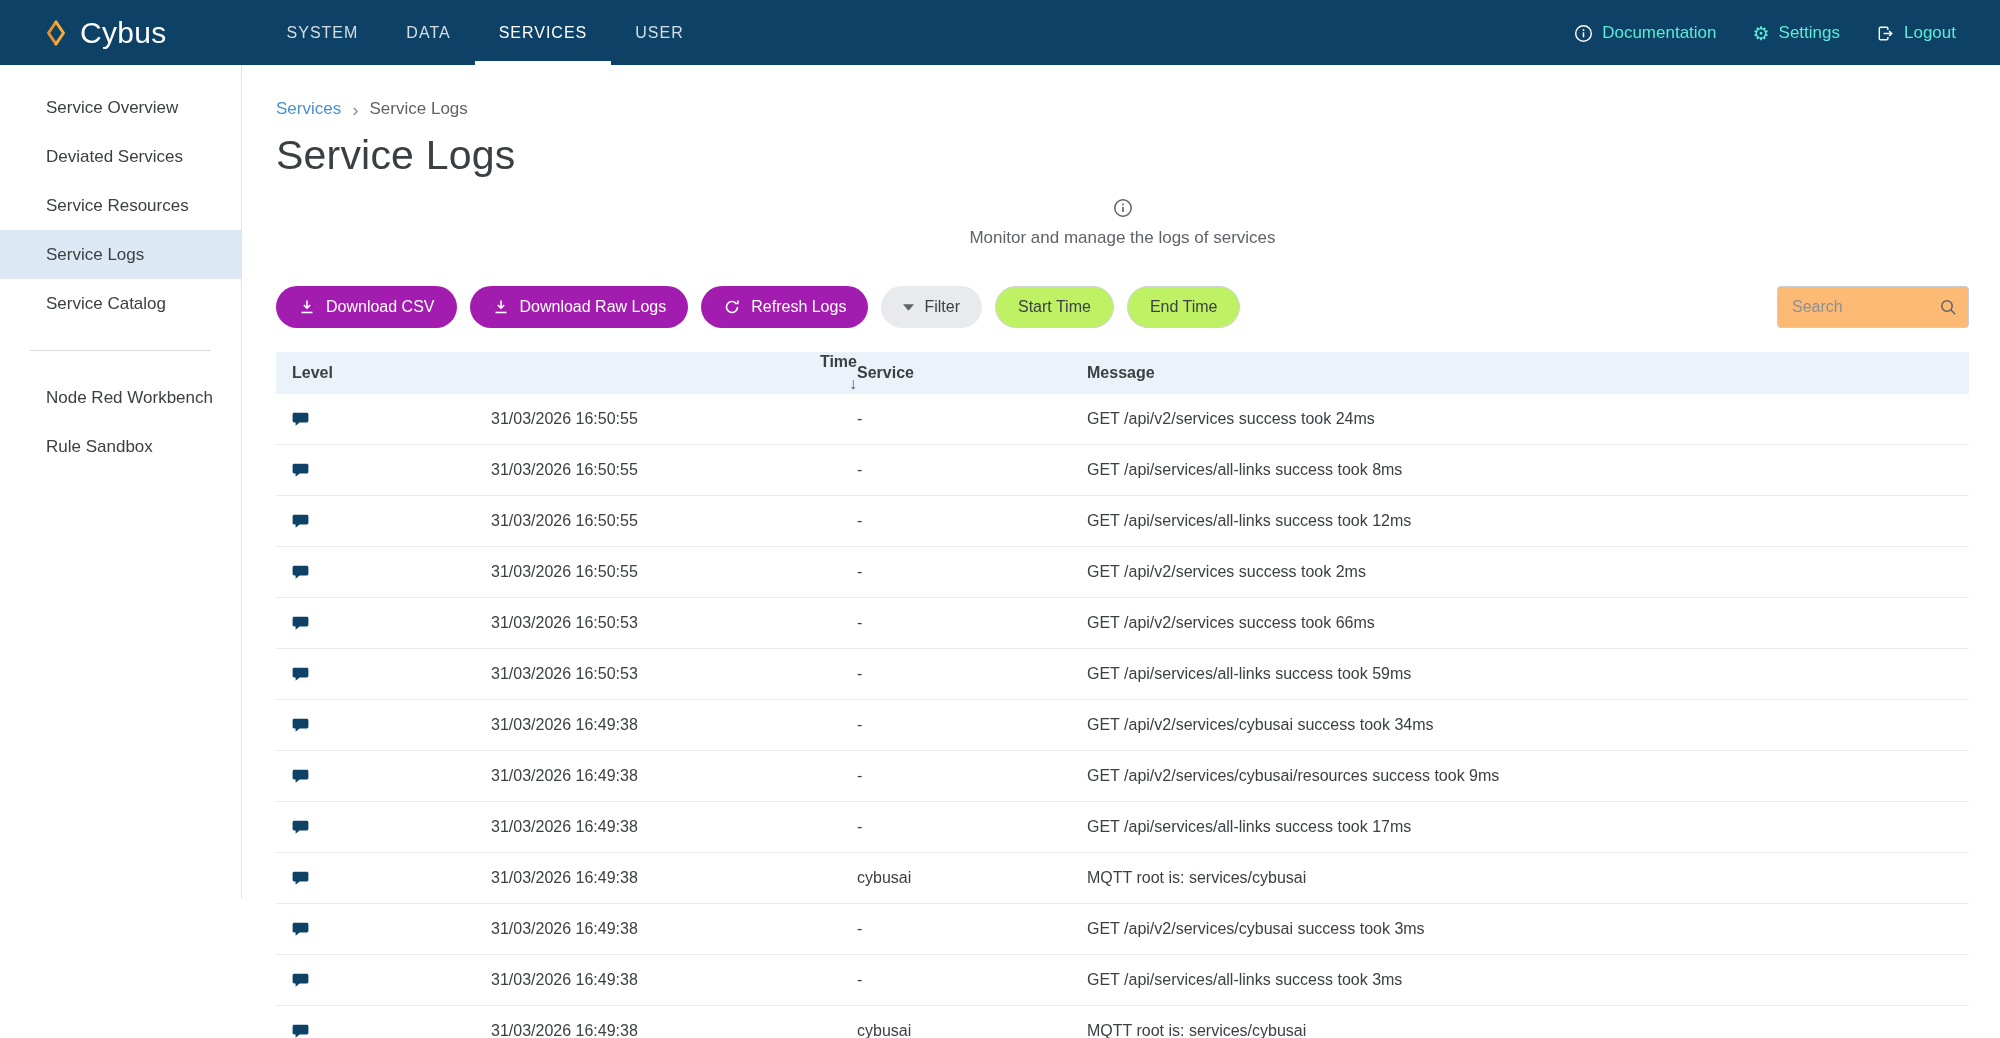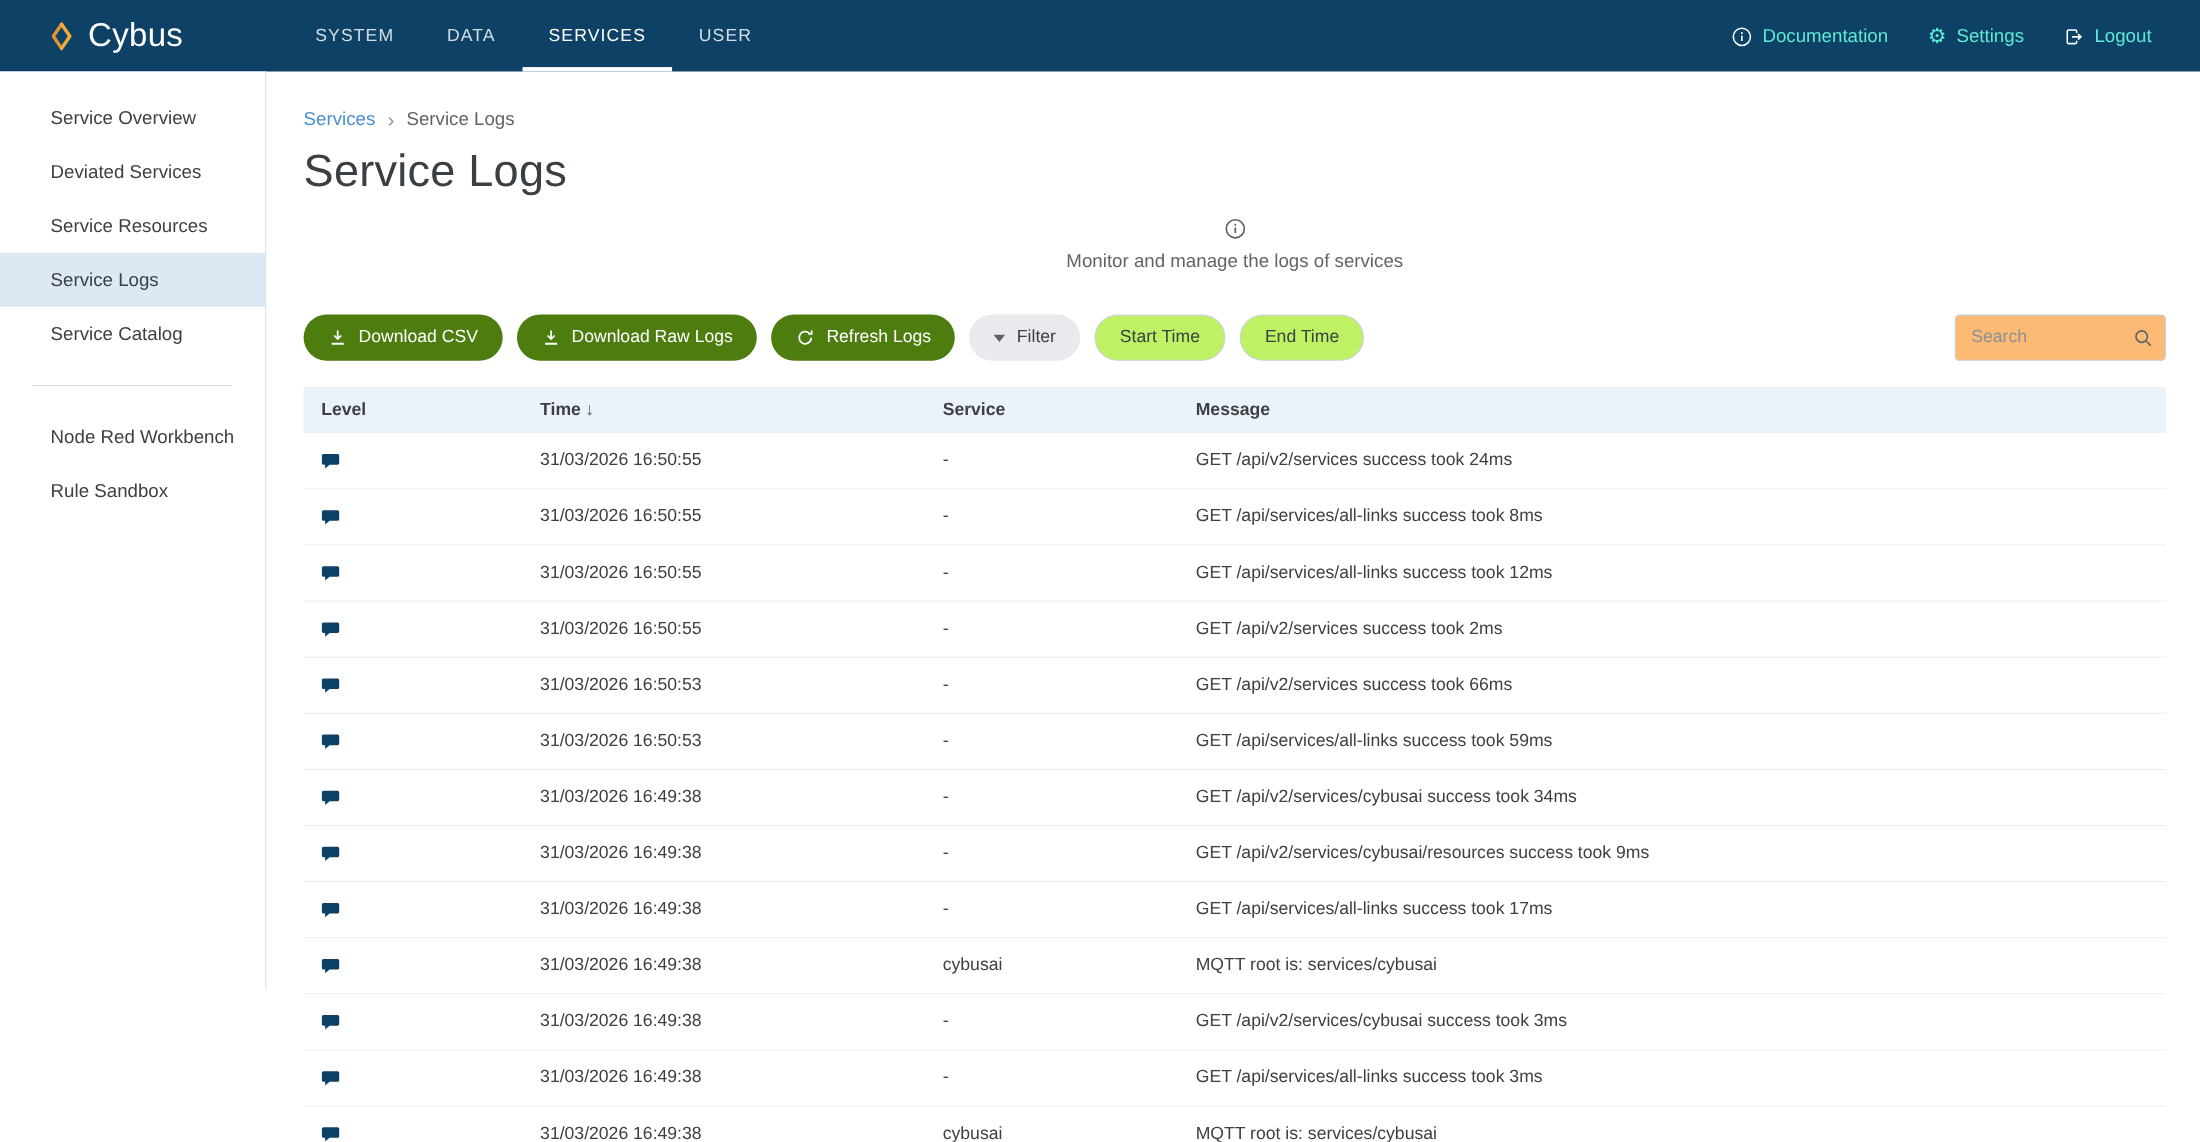--- a/index.html
+++ b/index.html
@@ -58,21 +58,21 @@
   .subtitle svg { color: #5f6368; }
 
   
   .toolbar { margin-top: 38px; display: flex; align-items: center; gap: 13px; }
   .btn {
     height: 42px; border: none; border-radius: 21px;
     display: inline-flex; align-items: center; gap: 10px;
     padding: 0 22px; font-size: 16px; cursor: pointer;
     font-family: inherit; white-space: nowrap;
   }
-  .btn-primary { background: #4d7c0f; color: #fff; }
+  .btn-primary { background: #a21caf; color: #fff; }
   .chip-filled { background: #e8eaed; color: #3c4043; }
   .chip-outline { background: #bef264; color: #3c4043; border: 1px solid #cdd3d8; }
 
   .search-box {
     margin-left: auto; width: 192px; height: 42px;
     border: 1px solid #c6ccd2; border-radius: 4px;
     display: flex; align-items: center; padding: 0 11px 0 14px; background: #fdba74;
   }
   .search-box input {
     border: none; outline: none; flex: 1; min-width: 0;
@@ -83,21 +83,21 @@
   
   .logtable { margin-top: 24px; }
   .thead, .trow {
     display: grid; grid-template-columns: 199px 366px 230px 1fr;
     align-items: center; padding-left: 16px;
   }
   .thead {
     height: 42px; background: #ebf2f9;
     font-size: 16px; font-weight: 700; color: #3c4043;
   }
-  .th-time { display: flex; align-items: flex-end; gap: 4px; cursor: pointer; }
+  .th-time { display: flex; align-items: flex-end; gap: 4px; cursor: pointer; flex-direction: column; }
   .sort-arrow { font-weight: 400; color: #5f6368; font-size: 16px; }
   .trow {
     height: 51px; border-bottom: 1px solid #e9ecef;
     font-size: 16px; color: #3c4043; background: #fff;
   }
   .cell-level svg { display: block; }
   .cell-message { white-space: nowrap; overflow: hidden; }
 </style>
 </head>
 <body>

